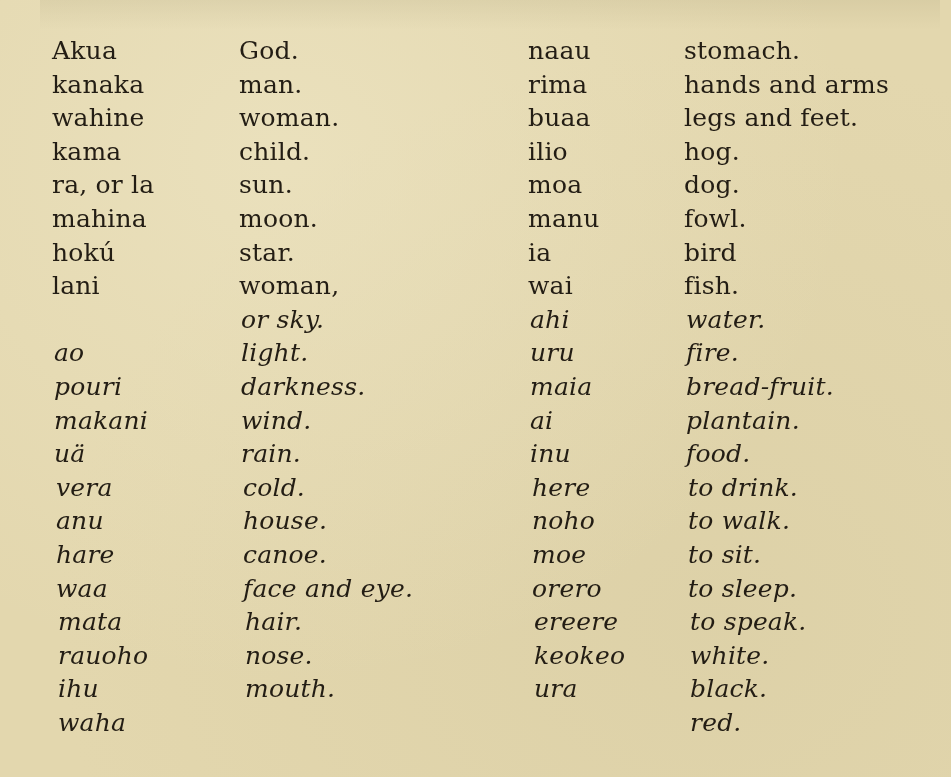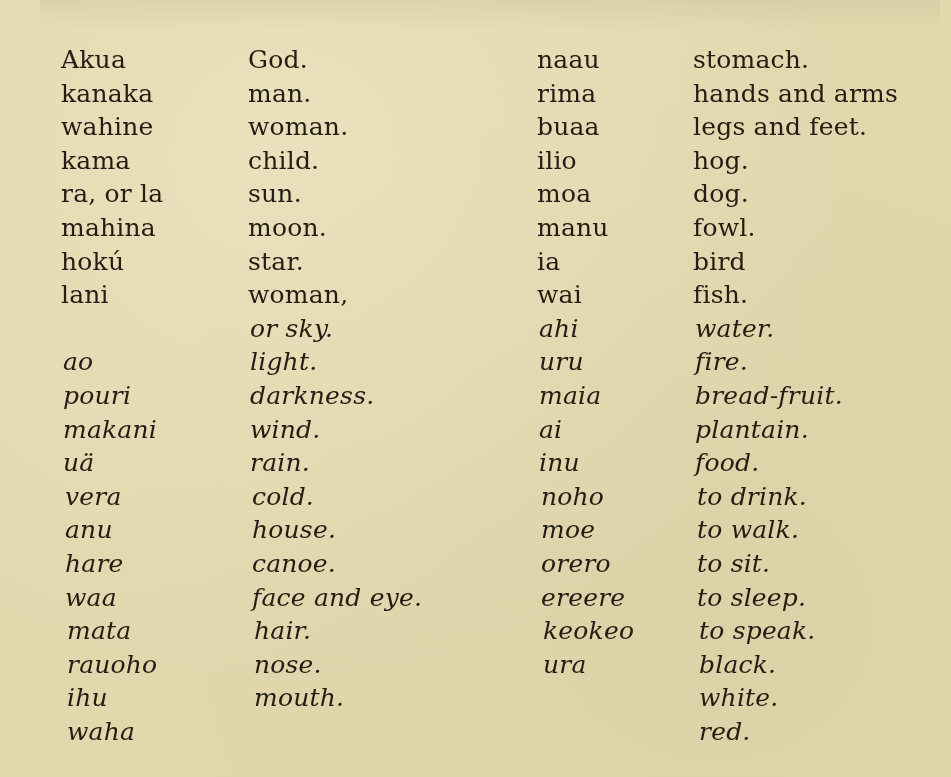--- a/index.html
+++ b/index.html
@@ -25,21 +25,21 @@
     }
     .bleed {
       position: absolute;
       left: 40px; top: 0px;
       width: 900px; height: 30px;
       background: linear-gradient(180deg, rgba(170,160,120,0.18), rgba(0,0,0,0));
     }
     .col {
       position: absolute;
       top: 30px;
-      margin: 13px;
+      margin: 4px;
       padding: 0;
       list-style: none;
     }
     .col li {
       height: 33.6px;
       line-height: 33.6px;
       font-size: 25px;
       white-space: nowrap;
       letter-spacing: 0.2px;
     }
@@ -114,20 +114,21 @@
     <li>ilio</li>
     <li>moa</li>
     <li>manu</li>
     <li>ia</li>
     <li>wai</li>
     <li>ahi</li>
     <li>uru</li>
     <li>maia</li>
     <li>ai</li>
     <li>inu</li>
+    <li>here</li>
     <li>noho</li>
     <li>moe</li>
     <li>orero</li>
     <li>ereere</li>
     <li>keokeo</li>
     <li>ura</li>
   </ul>
 
   <ul class="col" id="col-en-right">
     <li>stomach.</li>
@@ -141,17 +142,17 @@
     <li>water.</li>
     <li>fire.</li>
     <li>bread-fruit.</li>
     <li>plantain.</li>
     <li>food.</li>
     <li>to drink.</li>
     <li>to walk.</li>
     <li>to sit.</li>
     <li>to sleep.</li>
     <li>to speak.</li>
+    <li>white.</li>
     <li>black.</li>
-    <li>white.</li>
     <li>red.</li>
   </ul>
 </div>
 
 </body></html>

